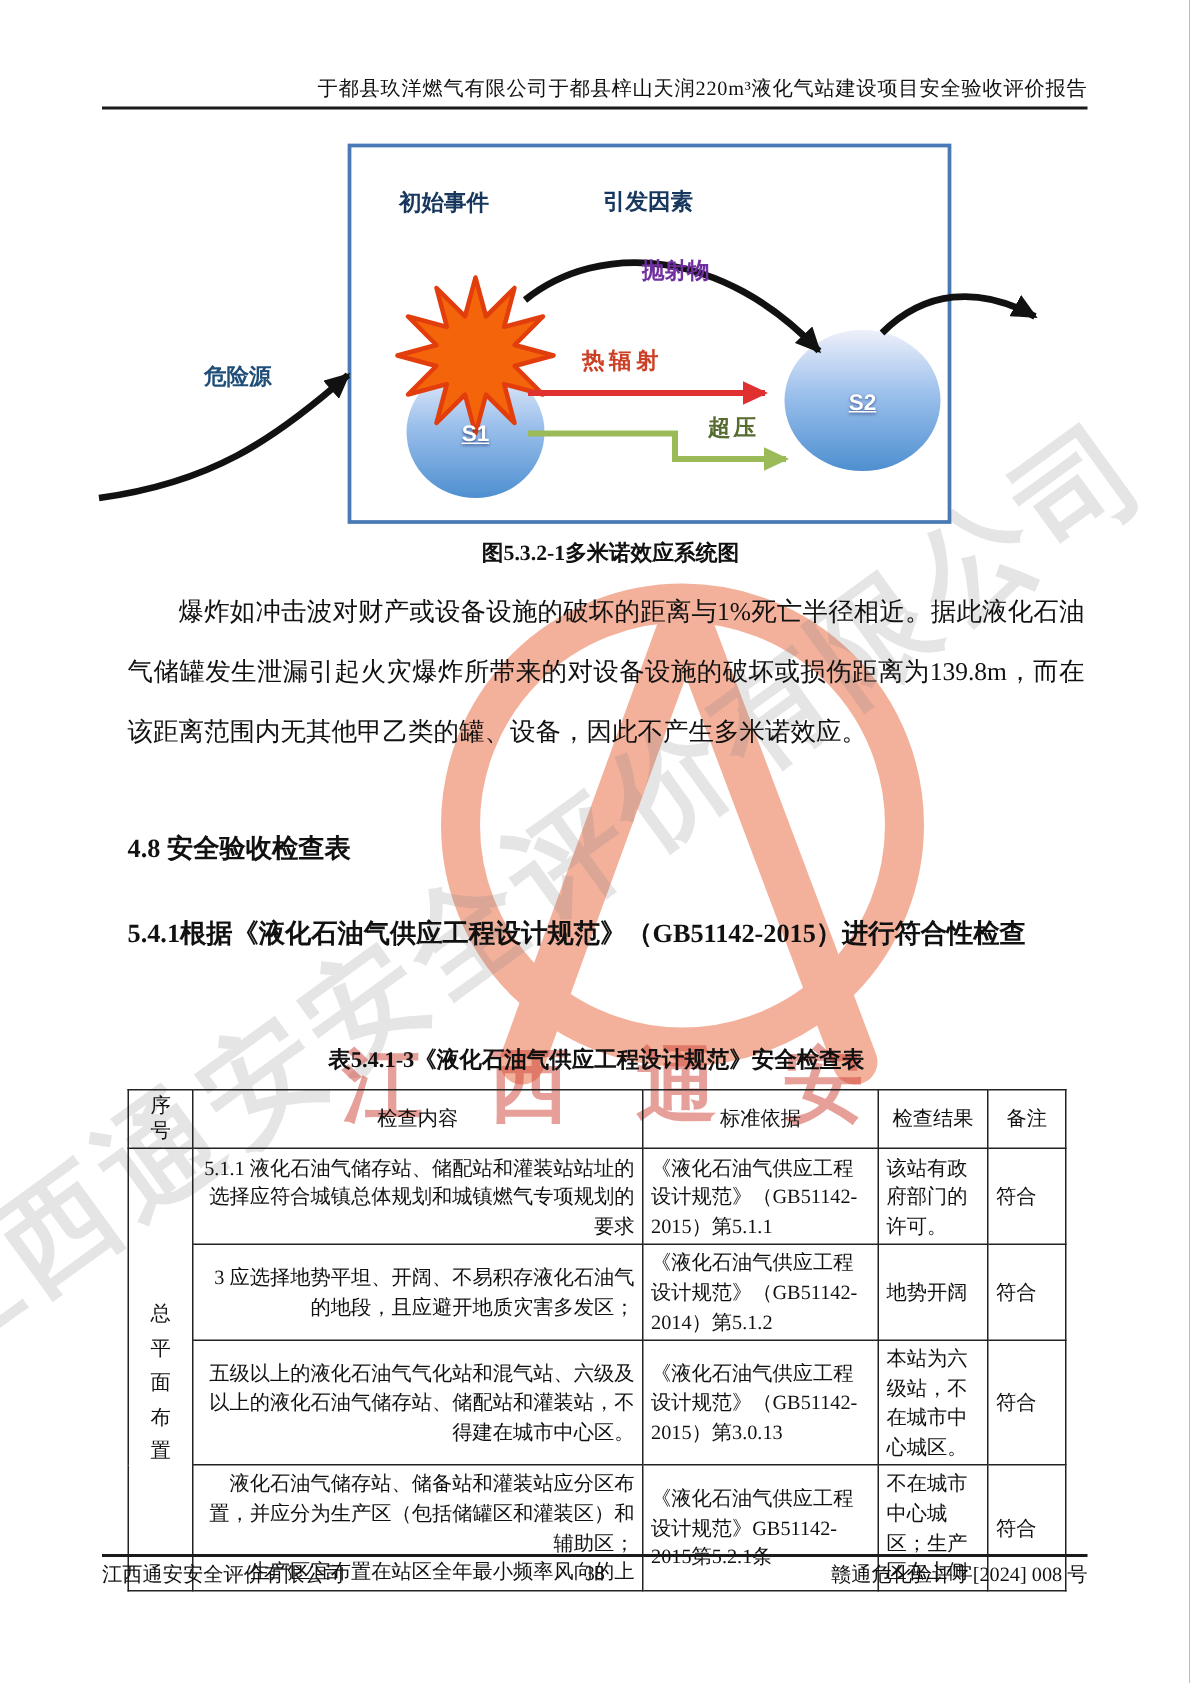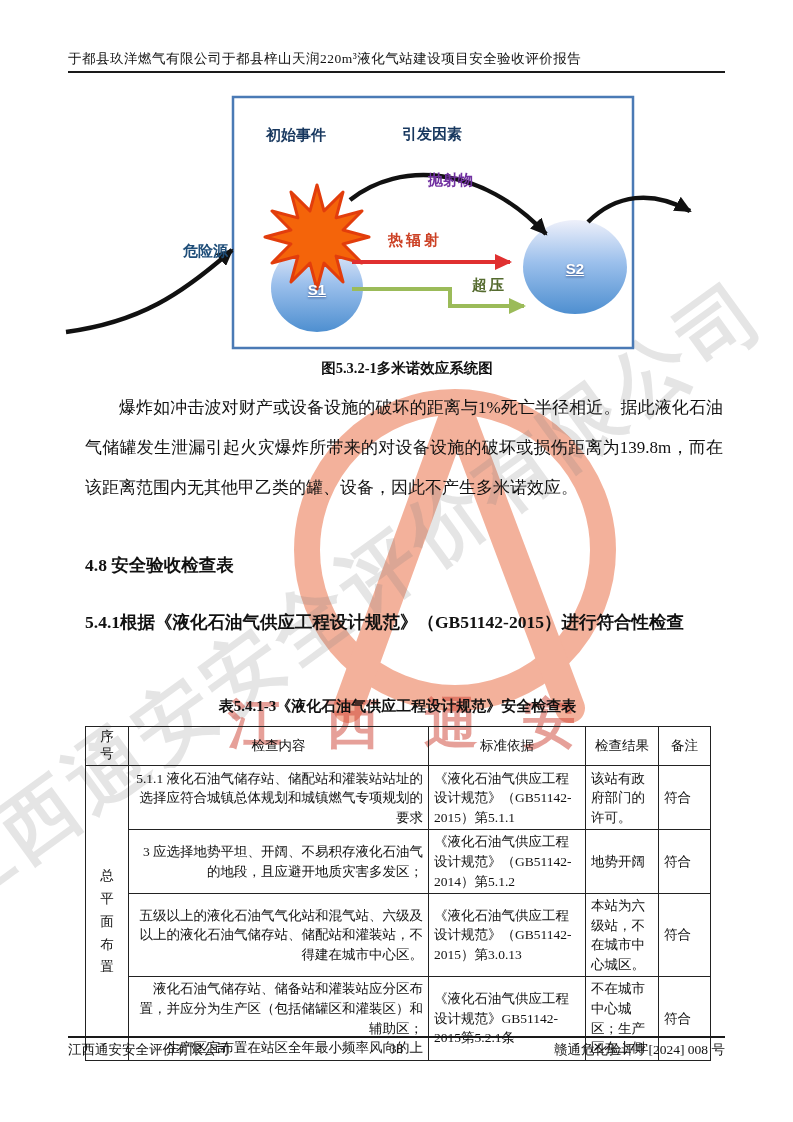--- a/index.html
+++ b/index.html
@@ -28,21 +28,21 @@
   .wm-logo-letters {
     position:absolute; left:338px; top:520px;
     font-family:"Liberation Sans","DejaVu Sans",sans-serif;
     font-size:128px; font-weight:bold; line-height:1.0;
     color:rgba(108,200,228,0.60); letter-spacing:-6px;
   }
 
   
   .doc-header {
     position:absolute; left:68px; top:50px; width:657px;
-    text-align:left; font-size:13.5px; letter-spacing:0.5px;
+    text-align:right; font-size:13.5px; letter-spacing:0.5px;
   }
   .header-rule { position:absolute; left:68px; top:71px; width:657px; height:2px; background:#1a1a1a; }
   .footer-rule { position:absolute; left:68px; top:1036px; width:657px; height:2px; background:#1a1a1a; }
   .doc-footer {
     position:absolute; left:68px; top:1041px; width:657px;
     display:flex; justify-content:space-between; font-size:13.5px;
   }
   .doc-footer .center { position:absolute; left:0; right:0; text-align:center; }
 
   
@@ -152,21 +152,21 @@
       <path d="M352,289 L450,289 L450,306 L524,306" fill="none" stroke="#9bbb59" stroke-width="4" marker-end="url(#mG)"></path>
 
       <path d="M588,222 C616,194 652,190 690,211" fill="none" stroke="#111" stroke-width="4.5" marker-end="url(#mB)"></path>
     </svg>
 
     <div class="dg-label lbl-navy" style="left:266px; top:126px;">初始事件</div>
     <div class="dg-label lbl-navy" style="left:402px; top:125px;">引发因素</div>
     <div class="dg-label lbl-purple" style="left:428px; top:171px;">抛射物</div>
     <div class="dg-label lbl-heat" style="left:388px; top:231px;">热辐射</div>
     <div class="dg-label lbl-over" style="left:436px; top:276px;margin-left:36px;">超压</div>
-    <div class="dg-label lbl-hazard" style="left:136px; top:242px;margin-left:47px;">危险源</div>
+    <div class="dg-label lbl-hazard" style="left:136px; top:242px;">危险源</div>
     <div class="node-label" style="left:300px; top:281px;">S1</div>
     <div class="node-label" style="left:558px; top:260px;">S2</div>
 
     <div class="fig-caption">图5.3.2-1多米诺效应系统图</div>
 
     <div class="body-par">爆炸如冲击波对财产或设备设施的破坏的距离与1%死亡半径相近。据此液化石油气储罐发生泄漏引起火灾爆炸所带来的对设备设施的破坏或损伤距离为139.8m，而在该距离范围内无其他甲乙类的罐、设备，因此不产生多米诺效应。</div>
 
     <div class="h54">4.8 安全验收检查表</div>
     <div class="h541">5.4.1根据《液化石油气供应工程设计规范》（GB51142-2015）进行符合性检查</div>
 

